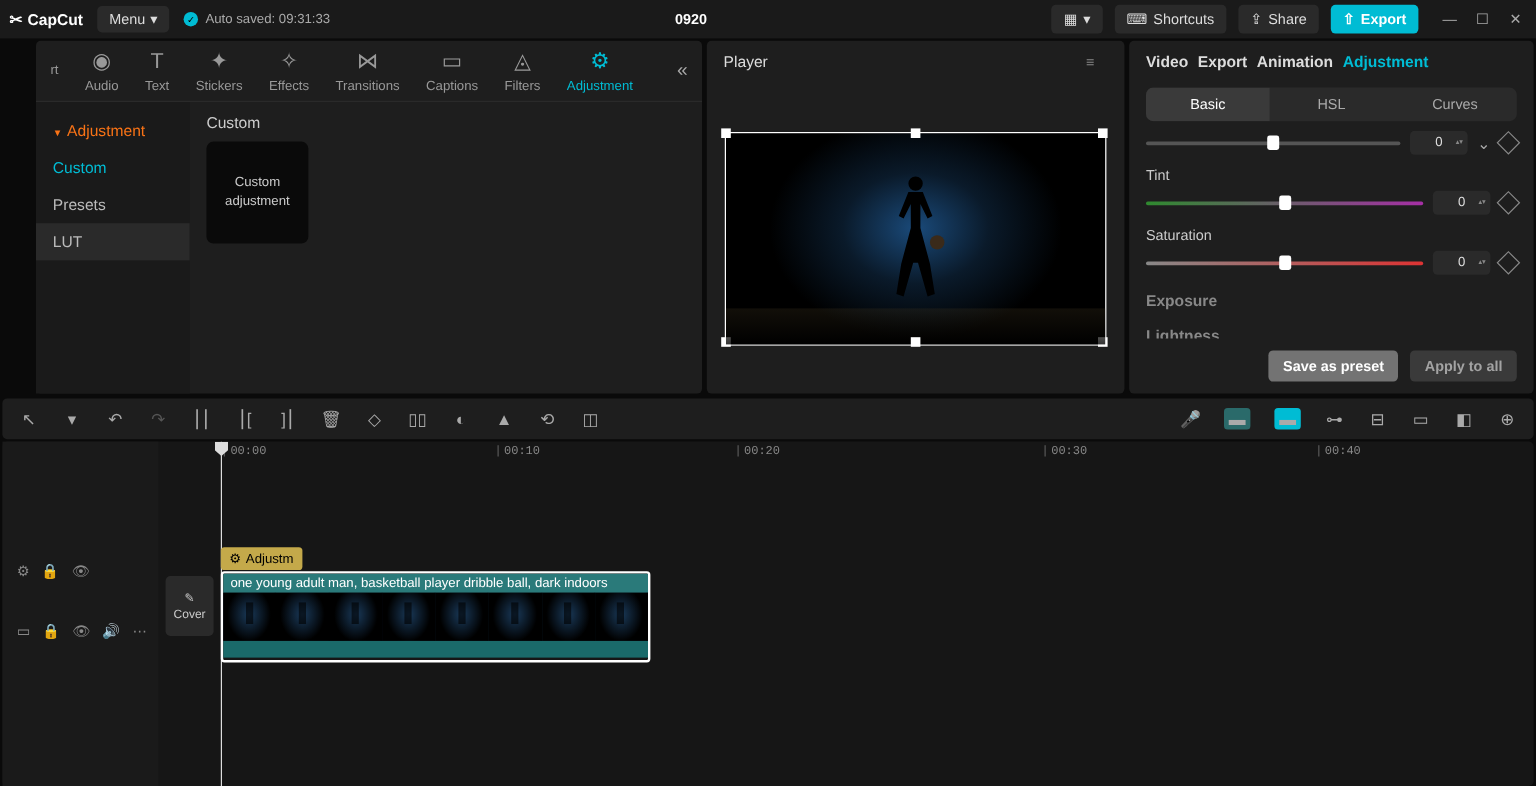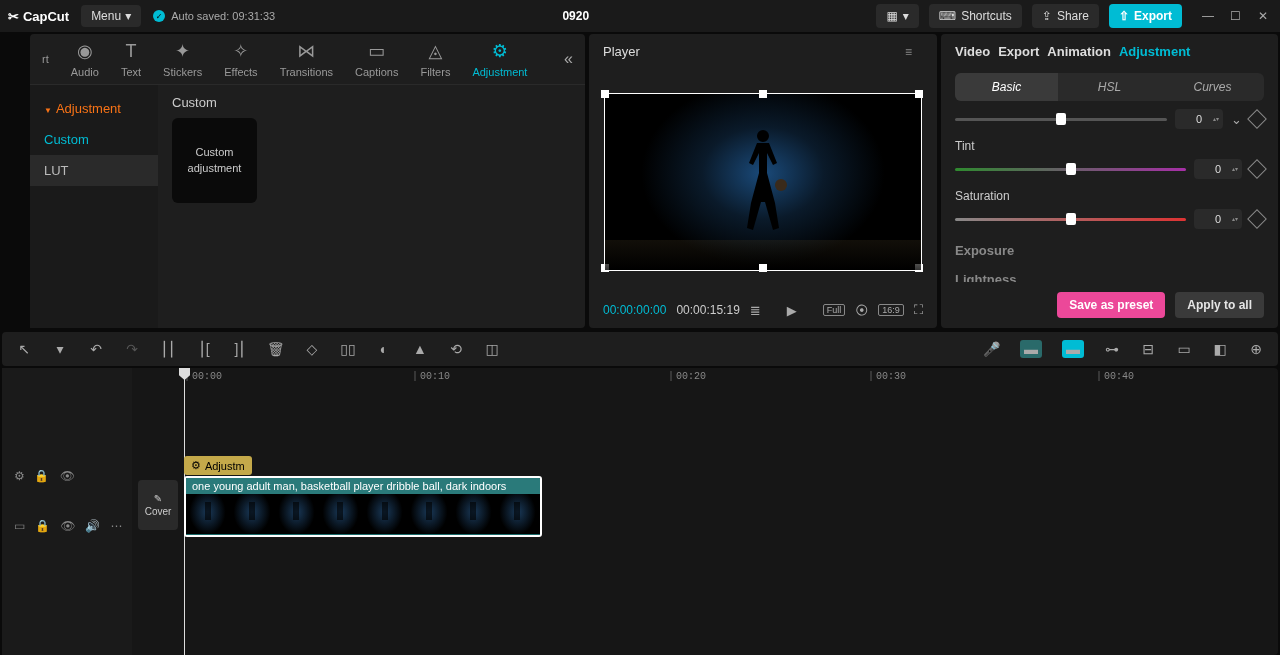--- a/index.html
+++ b/index.html
@@ -59,43 +59,43 @@
 .timecode-dur { color: #ccc; font-size: 12px; }
 .player-controls .spacer { flex: 1; }
 .pc-icon { cursor: pointer; color: #aaa; font-size: 13px; }
 .pc-box { border: 1px solid #888; padding: 0 3px; font-size: 9px; border-radius: 2px; }
 
 
 .right-panel { flex: 1; background: #1e1e1e; border-radius: 4px; margin: 2px; display: flex; flex-direction: column; }
 .right-tabs { display: flex; padding: 10px 14px 6px; gap: 8px; }
 .right-tab { cursor: pointer; color: #ddd; font-size: 13px; font-weight: 600; }
 .right-tab.active { color: #00bcd4; }
-.sub-tabs { display: flex; margin: 8px 14px; background: #2a2a2a; border-radius: 6px; overflow: hidden; font-style: italic; }
+.sub-tabs { display: flex; margin: 8px 14px; background: #2a2a2a; border-radius: 6px; overflow: hidden; }
 .sub-tab { flex: 1; text-align: center; padding: 7px 0; cursor: pointer; color: #aaa; font-size: 12px; }
 .sub-tab.active { background: #3a3a3a; color: #fff; }
 
 .params { padding: 0 14px; display: flex; flex-direction: column; gap: 10px; overflow: hidden; flex: 1; }
 .param-row-top { display: flex; align-items: center; gap: 8px; justify-content: flex-end; }
 .param-group { display: flex; flex-direction: column; gap: 6px; }
 .param-label { color: #ccc; font-size: 12px; }
 .param-row { display: flex; align-items: center; gap: 8px; }
 .slider-track { flex: 1; height: 3px; border-radius: 2px; position: relative; }
 .slider-tint { background: linear-gradient(to right, #2f8a2f, #a62fa6); }
 .slider-sat { background: linear-gradient(to right, #888, #d33); }
 .slider-plain { background: #555; }
 .slider-thumb { position: absolute; left: 50%; top: 50%; transform: translate(-50%,-50%); width: 10px; height: 12px; background: #fff; border-radius: 2px; }
 .num-box { width: 48px; background: #2a2a2a; color: #ddd; text-align: center; padding: 4px 0; border-radius: 4px; font-size: 11px; position: relative; }
 .num-stepper { position:absolute; right:2px; top:0; bottom:0; width:10px; display:flex; flex-direction:column; justify-content:center; font-size:6px; color:#888; line-height:1; }
 .keyframe { width: 14px; height: 14px; transform: rotate(45deg); border: 1px solid #888; cursor: pointer; }
 .param-section { color: #888; font-size: 13px; font-weight: 600; margin-top: 4px; }
 
 .right-footer { display: flex; justify-content: flex-end; gap: 10px; padding: 10px 14px; }
 .footer-btn { padding: 6px 12px; border-radius: 4px; cursor: pointer; font-size: 12px; font-weight: 600; }
-.save-preset { background: #ec4899; color: #fff; }
-.apply-all { background: #3a3a3a; color: #e5e5e5; }
+.save-preset { background: #737373; color: #fff; }
+.apply-all { background: #3a3a3a; color: #a3a3a3; }
 
 
 .timeline-toolbar { height: 34px; background: #1e1e1e; display: flex; align-items: center; padding: 0 14px; gap: 20px; border-radius: 4px; margin: 2px; }
 .tt-icon { cursor: pointer; color: #aaa; width: 16px; height: 16px; display: flex; align-items: center; justify-content: center; font-size: 14px; }
 .tt-icon.active { background: #00bcd4; border-radius: 3px; padding: 2px; width: 22px; height: 18px; }
 .tt-icon.active2 { background: #2a6a6a; border-radius: 3px; padding: 2px; width: 22px; height: 18px; }
 .tt-spacer { flex: 1; }
 
 
 .timeline { flex: 1; background: #161616; margin: 0 2px 2px; border-radius: 4px; display: flex; height: calc(655px - 32px - 298px - 38px); }
@@ -106,21 +106,21 @@
 
 .timeline-body { flex: 1; position: relative; overflow: hidden; }
 .ruler { height: 22px; position: relative; color: #888; font-size: 10px; }
 .ruler-mark { position: absolute; top: 3px; font-family: Liberation Mono, monospace; }
 .ruler-mark::before { content: '|'; color: #666; margin-right: 2px; }
 .playhead { position: absolute; top: 0; bottom: 0; left: 52px; width: 1px; background: #ddd; }
 .playhead::before { content:''; position:absolute; top:0; left:-5px; width:11px; height:12px; background:#ddd; clip-path: polygon(0 0, 100% 0, 100% 60%, 50% 100%, 0 60%); }
 
 .adjust-pill { position: absolute; top: 88px; left: 52px; background: #c4a94a; color: #000; font-size: 11px; padding: 3px 7px; border-radius: 3px; display: flex; align-items: center; gap: 4px; }
 
-.clip { position: absolute; top: 108px; left: 52px; width: 358px; height: 61px; border: 2px solid #fff; border-radius: 3px; overflow: hidden; }
+.clip { position: absolute; top: 108px; left: 52px; width: 358px; height: 76px; border: 2px solid #fff; border-radius: 3px; overflow: hidden; }
 .clip-label { background: #2a7a7a; color: #fff; font-size: 11px; padding: 2px 6px; }
 .clip-thumbs { height: 40px; display: flex; background: #0a1a2a; }
 .clip-thumb { flex: 1; background: radial-gradient(ellipse 60% 80% at 50% 45%, #1a3a5a 0%, #000 70%); border-right: 1px solid rgba(0,0,0,0.3); position:relative; }
 .clip-thumb::after { content:''; position:absolute; left:50%; top:20%; width:6px; height:18px; background:rgba(0,0,0,0.6); transform:translateX(-50%); }
 .clip-audio { height: 14px; background: #1a6a6a; }
 
 </style>
 </head>
 <body>
 
@@ -201,20 +201,21 @@
       <div class="feature-tab active">
           <span class="feature-icon">⚙</span>
           <span>Adjustment</span>
         </div>
       <span class="collapse-icon">«</span>
     </div>
     <div class="left-body">
       <div class="sidebar-list">
         <div class="sidebar-item header"><span class="caret">▼</span><span>Adjustment</span></div>
         <div class="sidebar-item active">Custom</div>
+        <div class="sidebar-item">Presets</div>
         <div class="sidebar-item highlight">LUT</div>
       </div>
       <div class="content-area">
         <div class="content-heading">Custom</div>
         <div class="thumb-card">Custom adjustment</div>
       </div>
     </div>
   </div>
 
   <div class="player-panel">
@@ -225,32 +226,20 @@
     <div class="player-viewport">
       <div class="video-frame">
         <div class="floor"></div>
         <div class="silhouette">
           <svg viewBox="0 0 60 110">
               <path d="M30 5 a6 6 0 1 1 0 12 a6 6 0 1 1 0 -12 M24 18 l-8 20 l4 2 l6 -12 l0 20 l-8 30 l-4 25 l6 2 l8 -28 l4 0 l8 28 l6 -2 l-4 -25 l-8 -30 l0 -20 l6 12 l4 -2 l-8 -20 z" fill="#000"></path>
               <circle cx="48" cy="60" r="6" fill="#3a2a1a"></circle>
             </svg>
         </div>
       </div>
-    </div>
-    <div class="player-controls">
-      <span class="timecode">00:00:00:00</span>
-      <span class="timecode-dur">00:00:15:19</span>
-      <span class="pc-icon">≣</span>
-      <span class="spacer"></span>
-      <span class="pc-icon">▶</span>
-      <span class="spacer"></span>
-      <span class="pc-icon pc-box">Full</span>
-      <span class="pc-icon">⦿</span>
-      <span class="pc-icon pc-box">16:9</span>
-      <span class="pc-icon">⛶</span>
     </div>
   </div>
 
   <div class="right-panel">
     <div class="right-tabs">
       <span class="right-tab">Video</span>
       <span class="right-tab">Export</span>
       <span class="right-tab">Animation</span>
       <span class="right-tab active">Adjustment</span>
     </div>
@@ -338,21 +327,21 @@
       <span class="tc-icon">🔒</span>
       <span class="tc-icon">👁</span>
       <span class="tc-icon">🔊</span>
       <span class="tc-icon">⋯</span>
     </div>
   </div>
   <div class="timeline-body">
     <div class="ruler">
       <span class="ruler-mark" style="left:52px">00:00</span>
       <span class="ruler-mark" style="left:280px">00:10</span>
-      <span class="ruler-mark" style="left:536px">00:20</span>
+      <span class="ruler-mark" style="left:480px">00:20</span>
       <span class="ruler-mark" style="left:736px">00:30</span>
       <span class="ruler-mark" style="left:964px">00:40</span>
     </div>
     <div class="playhead"></div>
     <div class="adjust-pill">
       <span>⚙</span>
       <span>Adjustm</span>
     </div>
     <div class="cover-btn" style="position:absolute; left:6px; top:112px">
       <span>✎</span>

